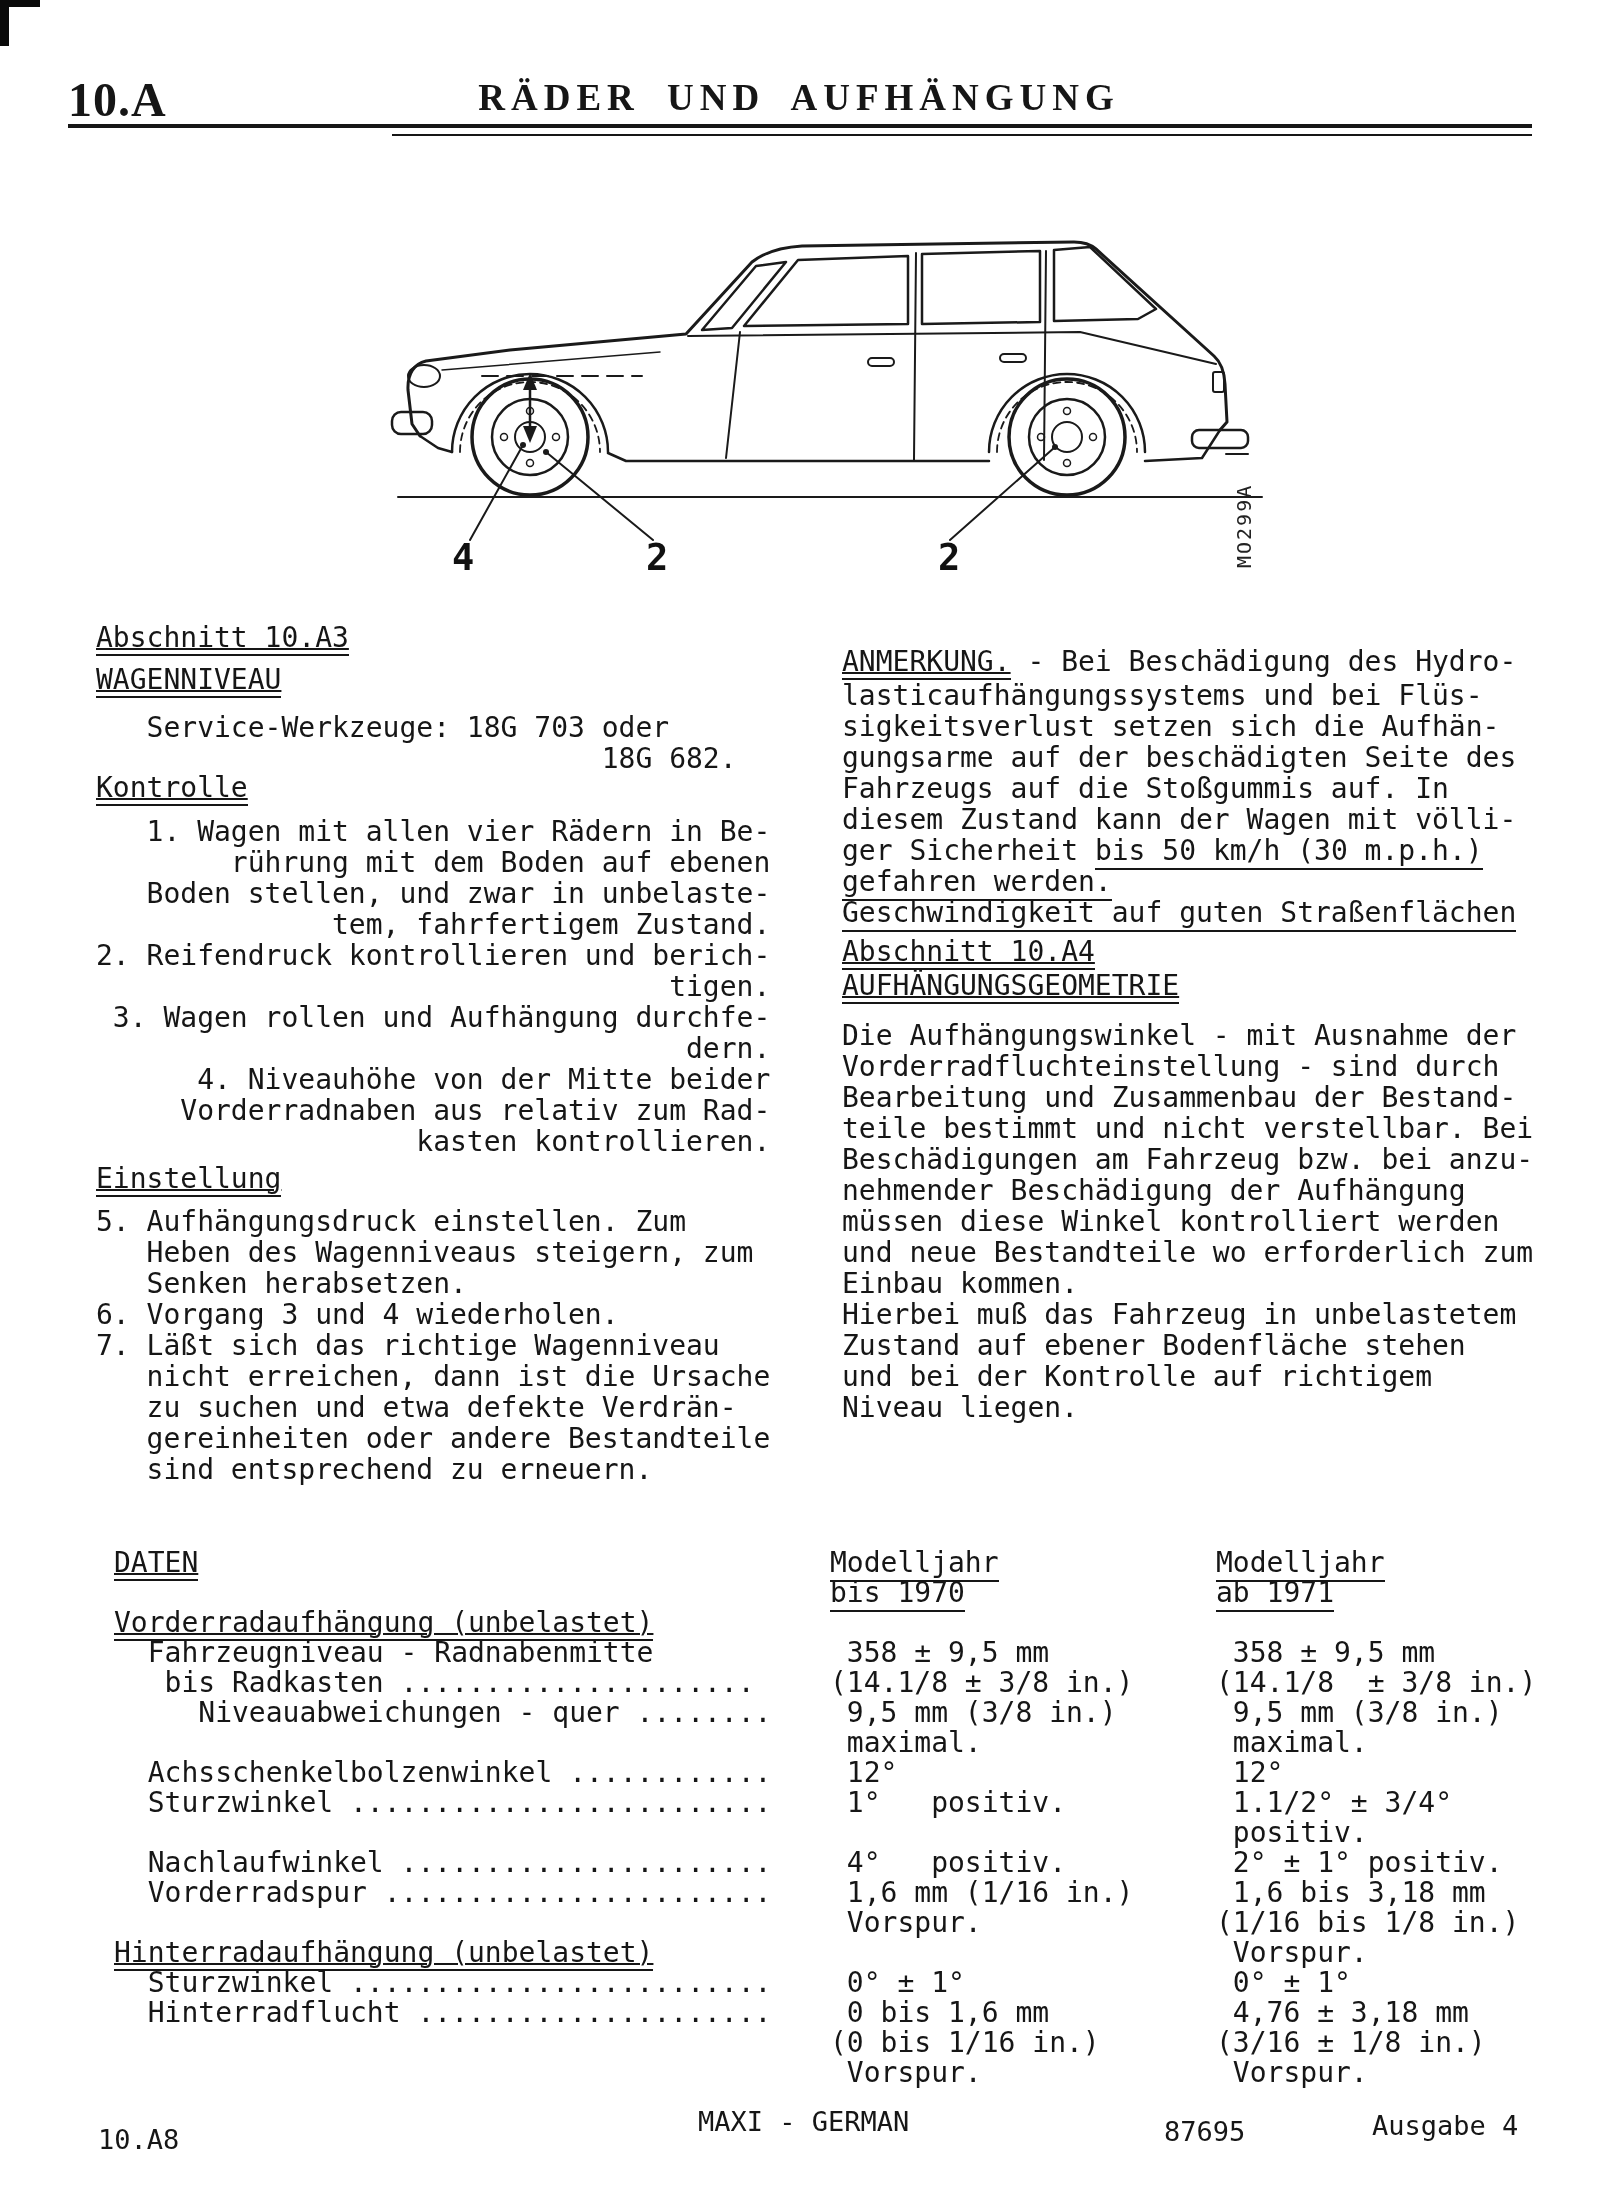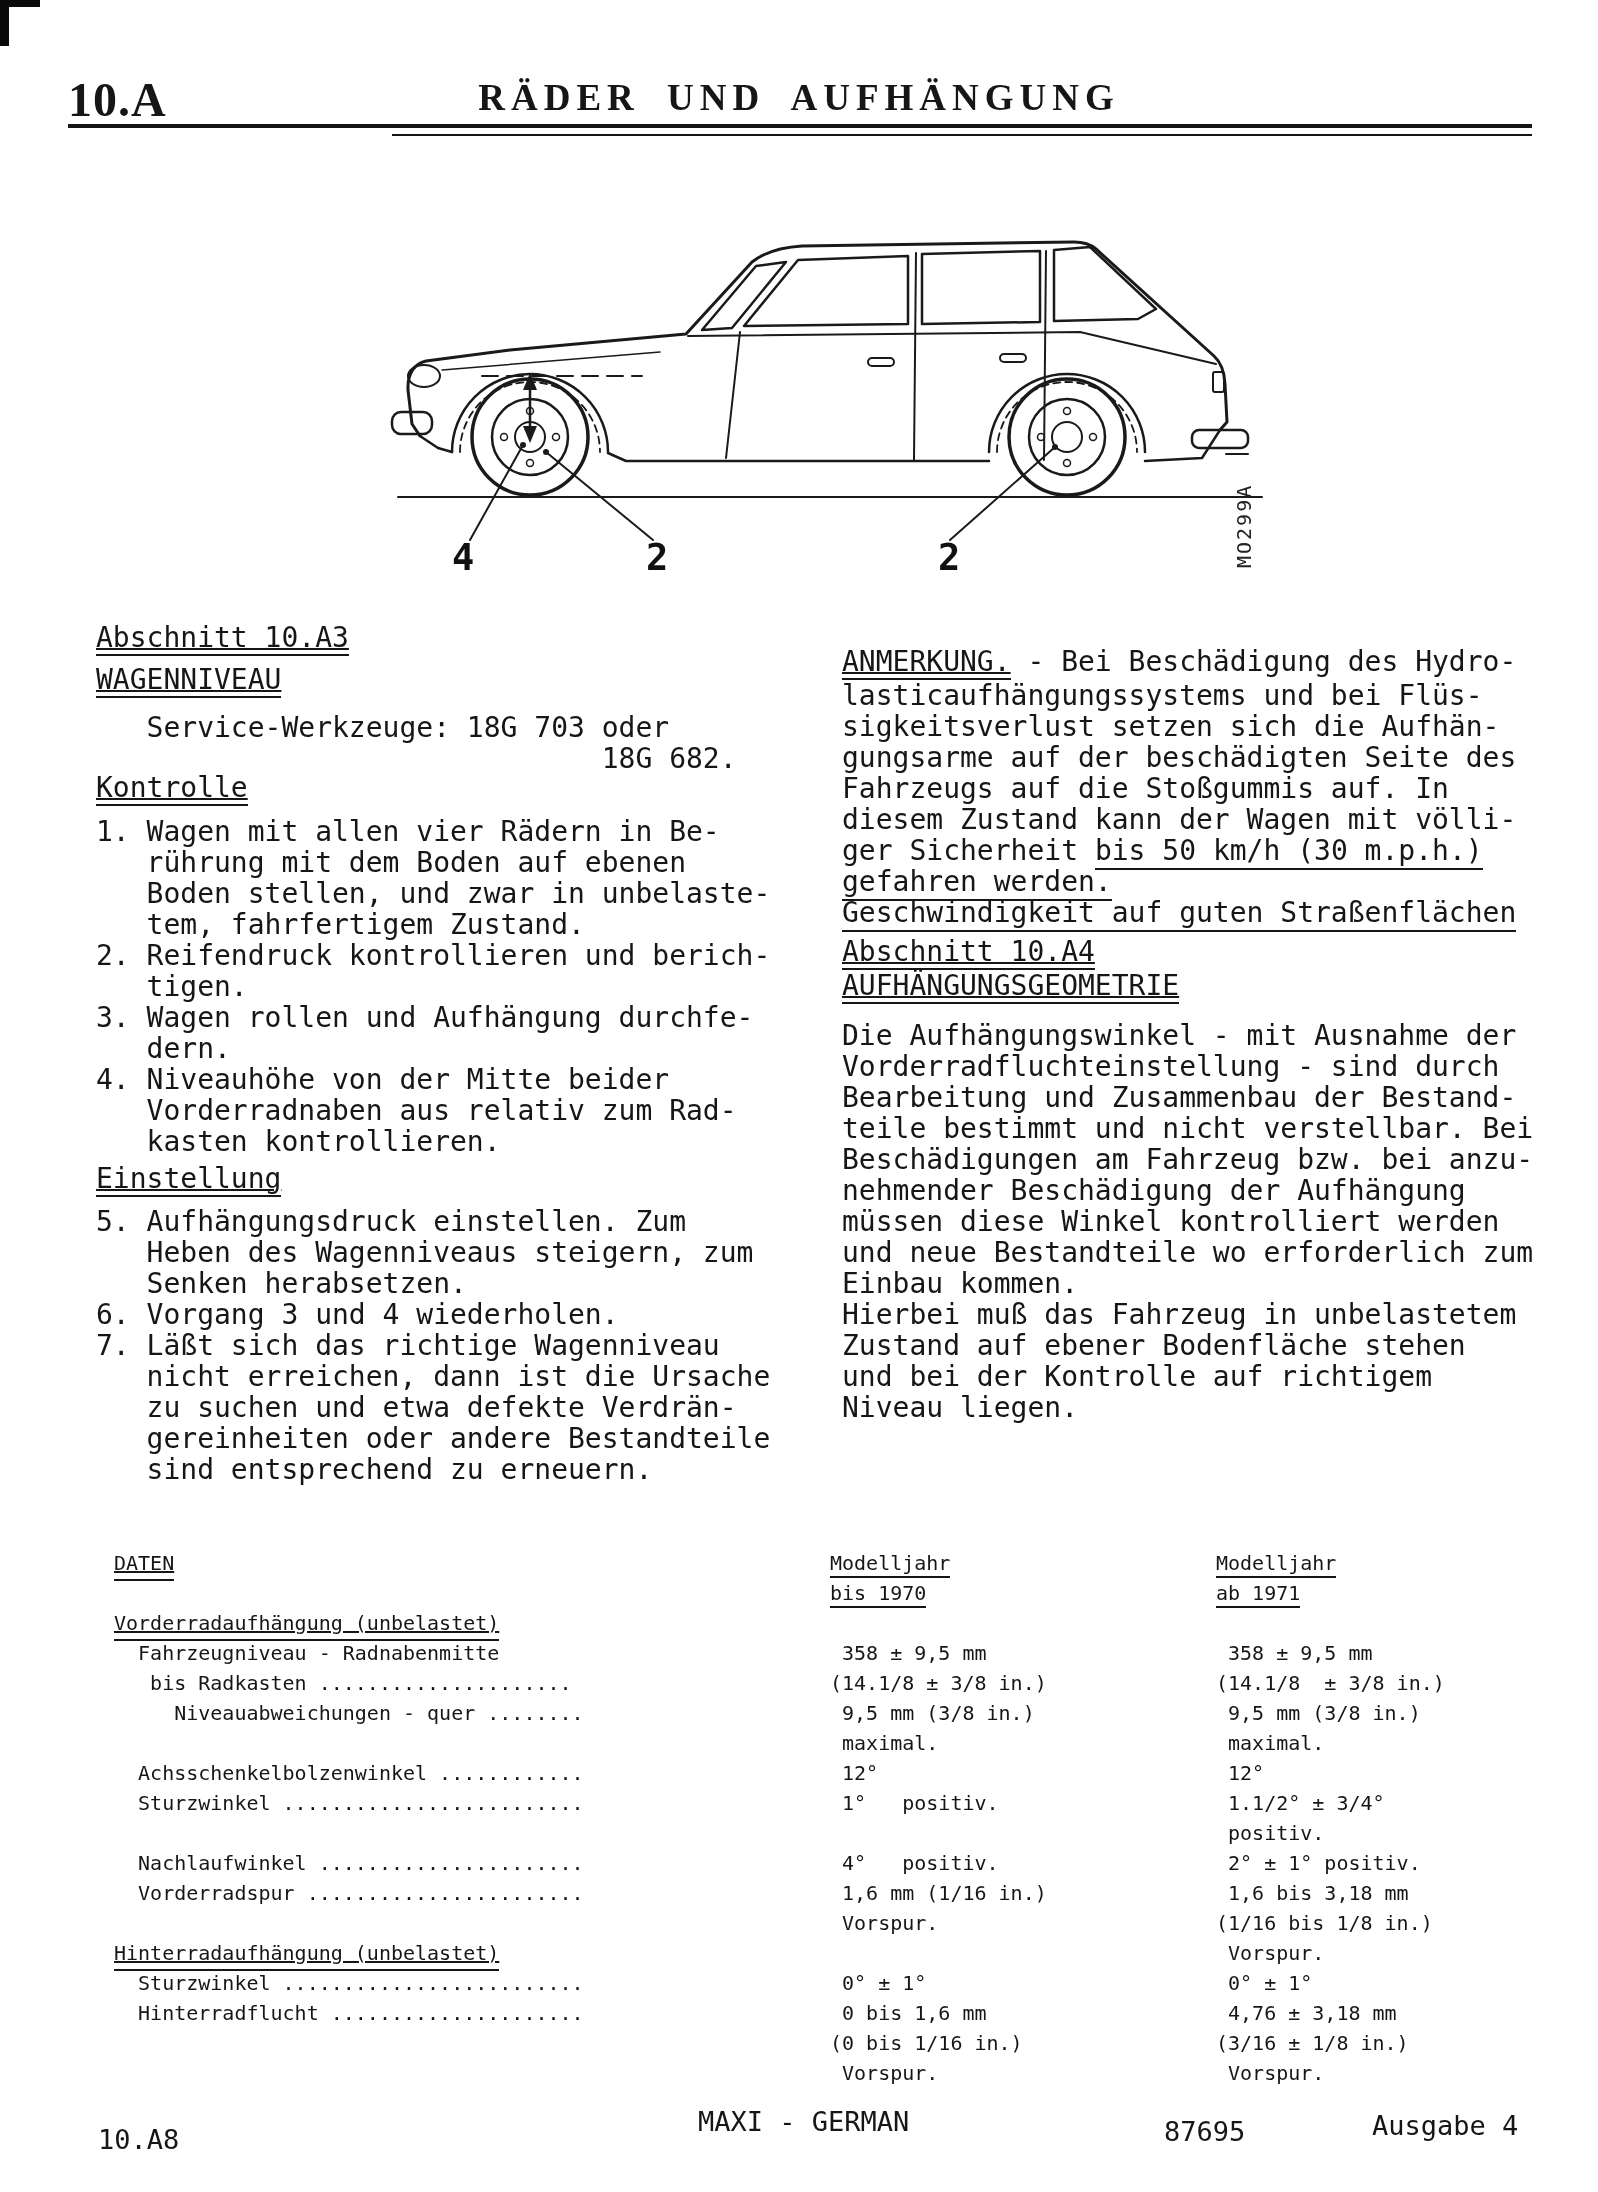--- a/index.html
+++ b/index.html
@@ -39,21 +39,21 @@
   }
   .fig-code{
     font-family:"DejaVu Sans Mono", monospace;
     font-size:20px;letter-spacing:2px;color:#222;
     transform:rotate(-90deg);transform-origin:left top;
   }
   svg{display:block;}
   svg *{vector-effect:non-scaling-stroke;}
   .stroke{stroke:#1a1a1a;fill:none;stroke-linecap:round;stroke-linejoin:round;}
   .tl{height:30px;white-space:pre;}
-  .trow{line-height:30px;font-size:20px;}
+  .trow{line-height:30px;font-size:28px;}
   .footer-item{font-size:27px;}
 </style>
 </head>
 <body>
 
 <div class="page">
 
   <div class="abs scan-v"></div>
   <div class="abs scan-h"></div>
 
@@ -138,21 +138,21 @@
   <div class="abs fig-label" style="left:452px;top:536px;">4</div>
   <div class="abs fig-label" style="left:646px;top:536px;">2</div>
   <div class="abs fig-label" style="left:938px;top:536px;">2</div>
   <div class="abs fig-code" style="left:1232px;top:568px;">MO299A</div>
 
   <div class="abs mono" style="left:96px;top:622px;"><span class="uu">Abschnitt 10.A3</span></div>
   <div class="abs mono" style="left:96px;top:664px;"><span class="uu">WAGENNIVEAU</span></div>
   <div class="abs mono pre" style="left:96px;top:712px;">   Service-Werkzeuge: 18G 703 oder
                               18G 682.</div>
   <div class="abs mono" style="left:96px;top:772px;"><span class="uu">Kontrolle</span></div>
-  <div class="abs mono pre" style="left:96px;top:816px;">1. Wagen mit allen vier Rädern in Be-
+  <div class="abs mono pre" style="left:96px;top:816px;text-align:right;">1. Wagen mit allen vier Rädern in Be-
    rührung mit dem Boden auf ebenen
    Boden stellen, und zwar in unbelaste-
    tem, fahrfertigem Zustand.
 2. Reifendruck kontrollieren und berich-
    tigen.
 3. Wagen rollen und Aufhängung durchfe-
    dern.
 4. Niveauhöhe von der Mitte beider
    Vorderradnaben aus relativ zum Rad-
    kasten kontrollieren.</div>

